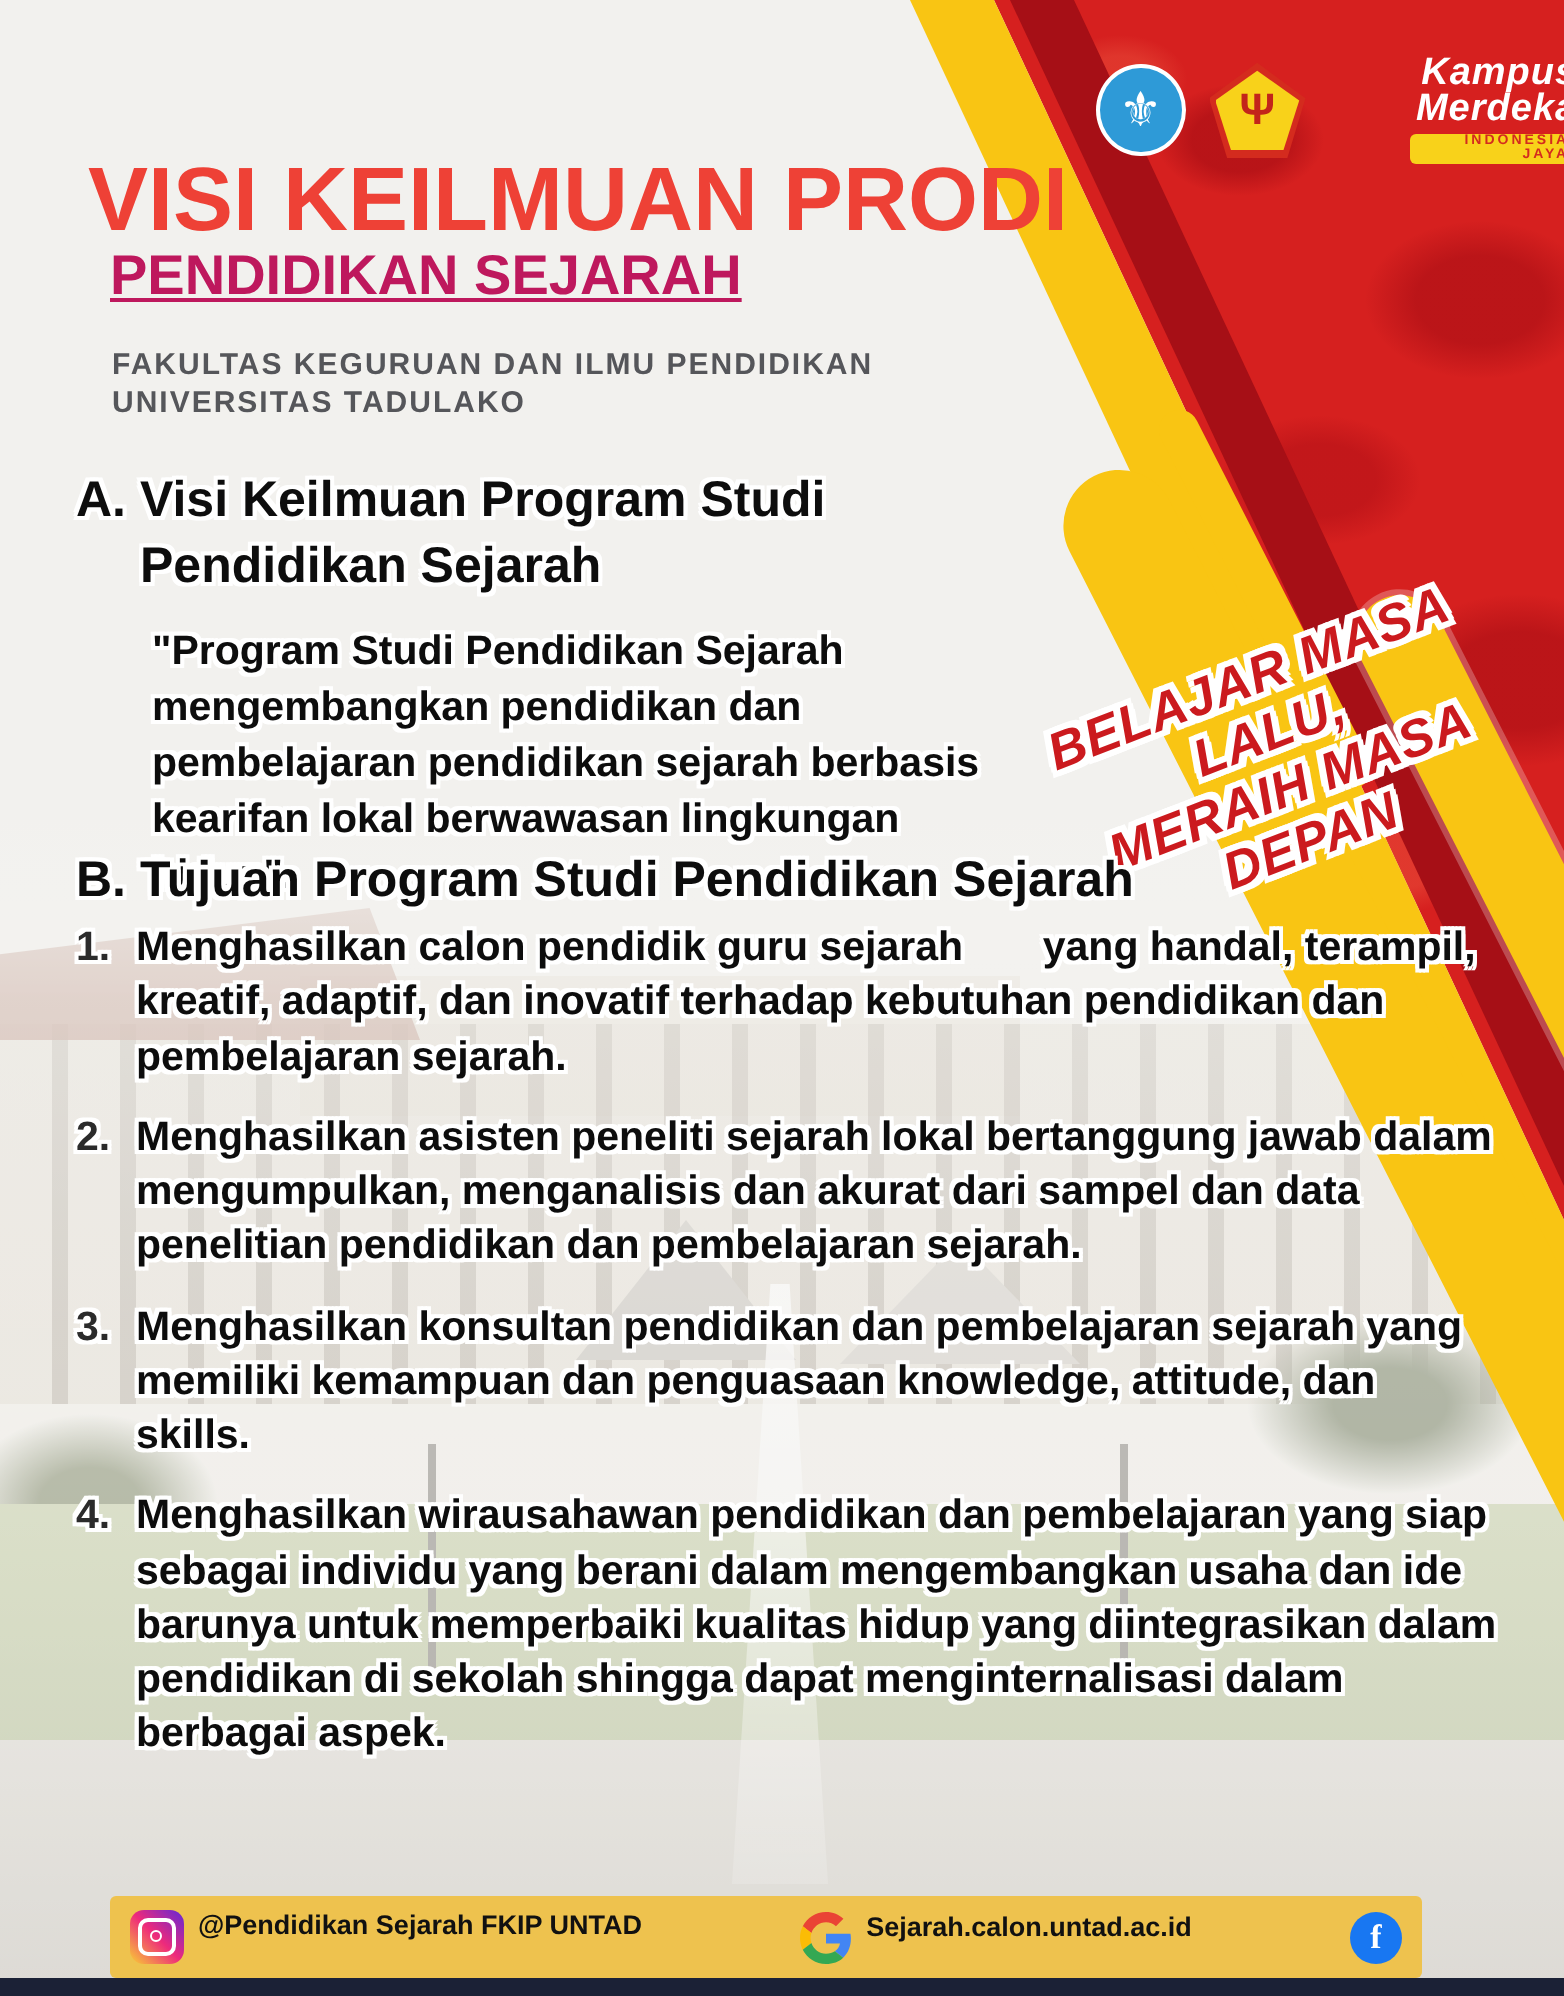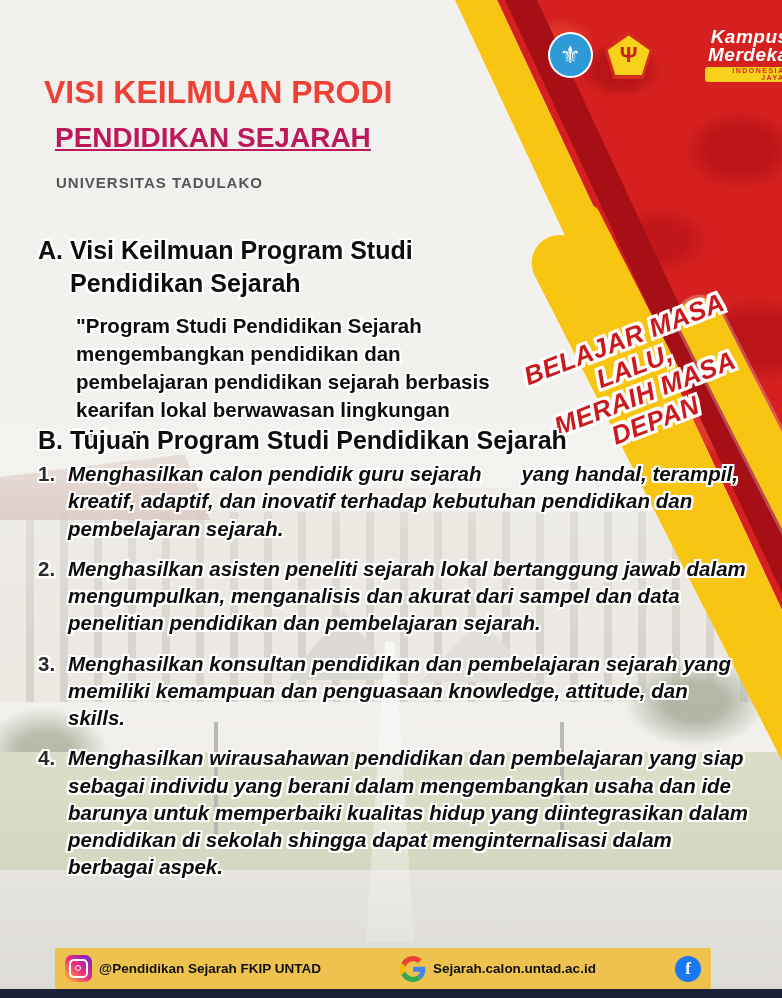--- a/index.html
+++ b/index.html
@@ -47,43 +47,43 @@
   .logo-dikbud{width:46px;height:46px;border-radius:50%;background:#2e9ad7;border:2px solid #fff;
     display:flex;align-items:center;justify-content:center;color:#fff;font-size:24px;box-sizing:border-box;}
   .logo-untad{width:50px;height:48px;background:#d42b1e;clip-path:polygon(50% 0,100% 37%,81% 100%,19% 100%,0 37%);
     display:flex;align-items:center;justify-content:center;}
   .logo-untad .inner{width:42px;height:40px;background:#f8d21a;clip-path:polygon(50% 0,100% 37%,81% 100%,19% 100%,0 37%);
     display:flex;align-items:center;justify-content:center;color:#c3251a;font-weight:bold;font-size:22px;}
   .logo-km{color:#fff;font-weight:bold;font-style:italic;line-height:.95;font-size:19px;letter-spacing:.5px;text-align:right;margin-left:40px;}
   .logo-km .badge{margin-top:3px;background:#f8d21a;color:#d42b1e;font-size:7px;font-style:normal;
     letter-spacing:1.5px;border-radius:3px;padding:1px 4px;display:inline-block;}
   
-  .title1{position:absolute;left:44px;top:74px;font-size:32px;font-weight:bold;color:#ee4136;letter-spacing:0;}
+  .title1{position:absolute;left:44px;top:74px;font-size:45px;font-weight:bold;color:#ee4136;letter-spacing:0;}
   .title2{position:absolute;left:55px;top:122px;font-size:28px;font-weight:bold;color:#be185d;text-decoration:underline;}
   .subtitle{position:absolute;left:56px;top:174px;font-size:15px;font-weight:bold;color:#55565a;letter-spacing:1px;line-height:1.25;}
   
   .outline{color:#0d0d0d;
     text-shadow:-2px -2px 0 #fff,2px -2px 0 #fff,-2px 2px 0 #fff,2px 2px 0 #fff,-2px 0 0 #fff,2px 0 0 #fff,0 -2px 0 #fff,0 2px 0 #fff;}
   .sec-head{position:absolute;display:flex;font-size:25px;font-weight:bold;line-height:1.3;}
   .sec-head .lbl{width:32px;flex:none;}
   .secA{left:38px;top:234px;width:510px;}
   .quote{position:absolute;left:76px;top:312px;width:450px;font-size:20.5px;font-weight:bold;line-height:1.37;}
   .secB{left:38px;top:424px;width:600px;}
   .goals{position:absolute;left:38px;top:460px;width:712px;}
   .goal{display:flex;margin-bottom:13px;font-size:20.5px;font-weight:bold;line-height:1.33;}
   .goal .num{width:30px;flex:none;color:#2b2b2b;}
-  .goal .txt{white-space:pre-wrap;font-style:italic;}
+  .goal .txt{white-space:pre-wrap;}
   
   .ribbon{position:absolute;left:500px;top:322px;width:280px;transform:rotate(-21deg);
     font-size:26px;font-weight:bold;font-style:italic;color:#cb1a1e;text-align:center;line-height:1.12;letter-spacing:.5px;
     text-shadow:-3px -3px 0 #fff,3px -3px 0 #fff,-3px 3px 0 #fff,3px 3px 0 #fff,-3px 0 0 #fff,3px 0 0 #fff,0 -3px 0 #fff,0 3px 0 #fff;}
   
   .footerbar{position:absolute;left:55px;top:948px;width:656px;height:41px;background:#eec24e;border-radius:3px;
     display:flex;align-items:center;padding:0 10px;box-sizing:border-box;gap:8px;}
-  .f-item{display:flex;align-items:center;gap:7px;font-size:13.5px;font-weight:bold;color:#111;}
+  .f-item{display:flex;gap:7px;font-size:13.5px;font-weight:bold;color:#111;}
   .ig-icon{width:27px;height:27px;border-radius:7px;background:linear-gradient(45deg,#f9ce34 0%,#ee2a7b 50%,#6228d7 100%);
     display:flex;align-items:center;justify-content:center;}
   .ig-icon .cam{width:15px;height:15px;border:2px solid #fff;border-radius:5px;position:relative;}
   .ig-icon .cam::after{content:"";position:absolute;left:3.5px;top:3.5px;width:4px;height:4px;border:1.5px solid #fff;border-radius:50%;}
   .fb-icon{width:26px;height:26px;border-radius:50%;background:#1877f2;color:#fff;font-weight:bold;
     display:flex;align-items:center;justify-content:center;font-size:17px;font-family:"Liberation Serif",serif;}
   .g-icon{width:26px;height:26px;display:block;}
   .spacer{flex:1;}
   .bottombar{position:absolute;left:0;top:989px;width:782px;height:9px;background:#1b2136;}
 </style>
@@ -125,20 +125,21 @@
     <div class="logo-km">
       <div>Kampus</div>
       <div>Merdeka</div>
       <span class="badge">INDONESIA JAYA</span>
     </div>
   </div>
 
   <div class="title1">VISI KEILMUAN PRODI</div>
   <div class="title2">PENDIDIKAN SEJARAH</div>
   <div class="subtitle">
+    <div>FAKULTAS KEGURUAN DAN ILMU PENDIDIKAN</div>
     <div>UNIVERSITAS TADULAKO</div>
   </div>
 
   <div class="sec-head secA outline">
     <span class="lbl">A.</span>
     <span>Visi Keilmuan Program Studi Pendidikan Sejarah</span>
   </div>
   <div class="quote outline">"Program Studi Pendidikan Sejarah mengembangkan pendidikan dan pembelajaran pendidikan sejarah berbasis kearifan lokal berwawasan lingkungan hidup".</div>
 
   <div class="ribbon">

